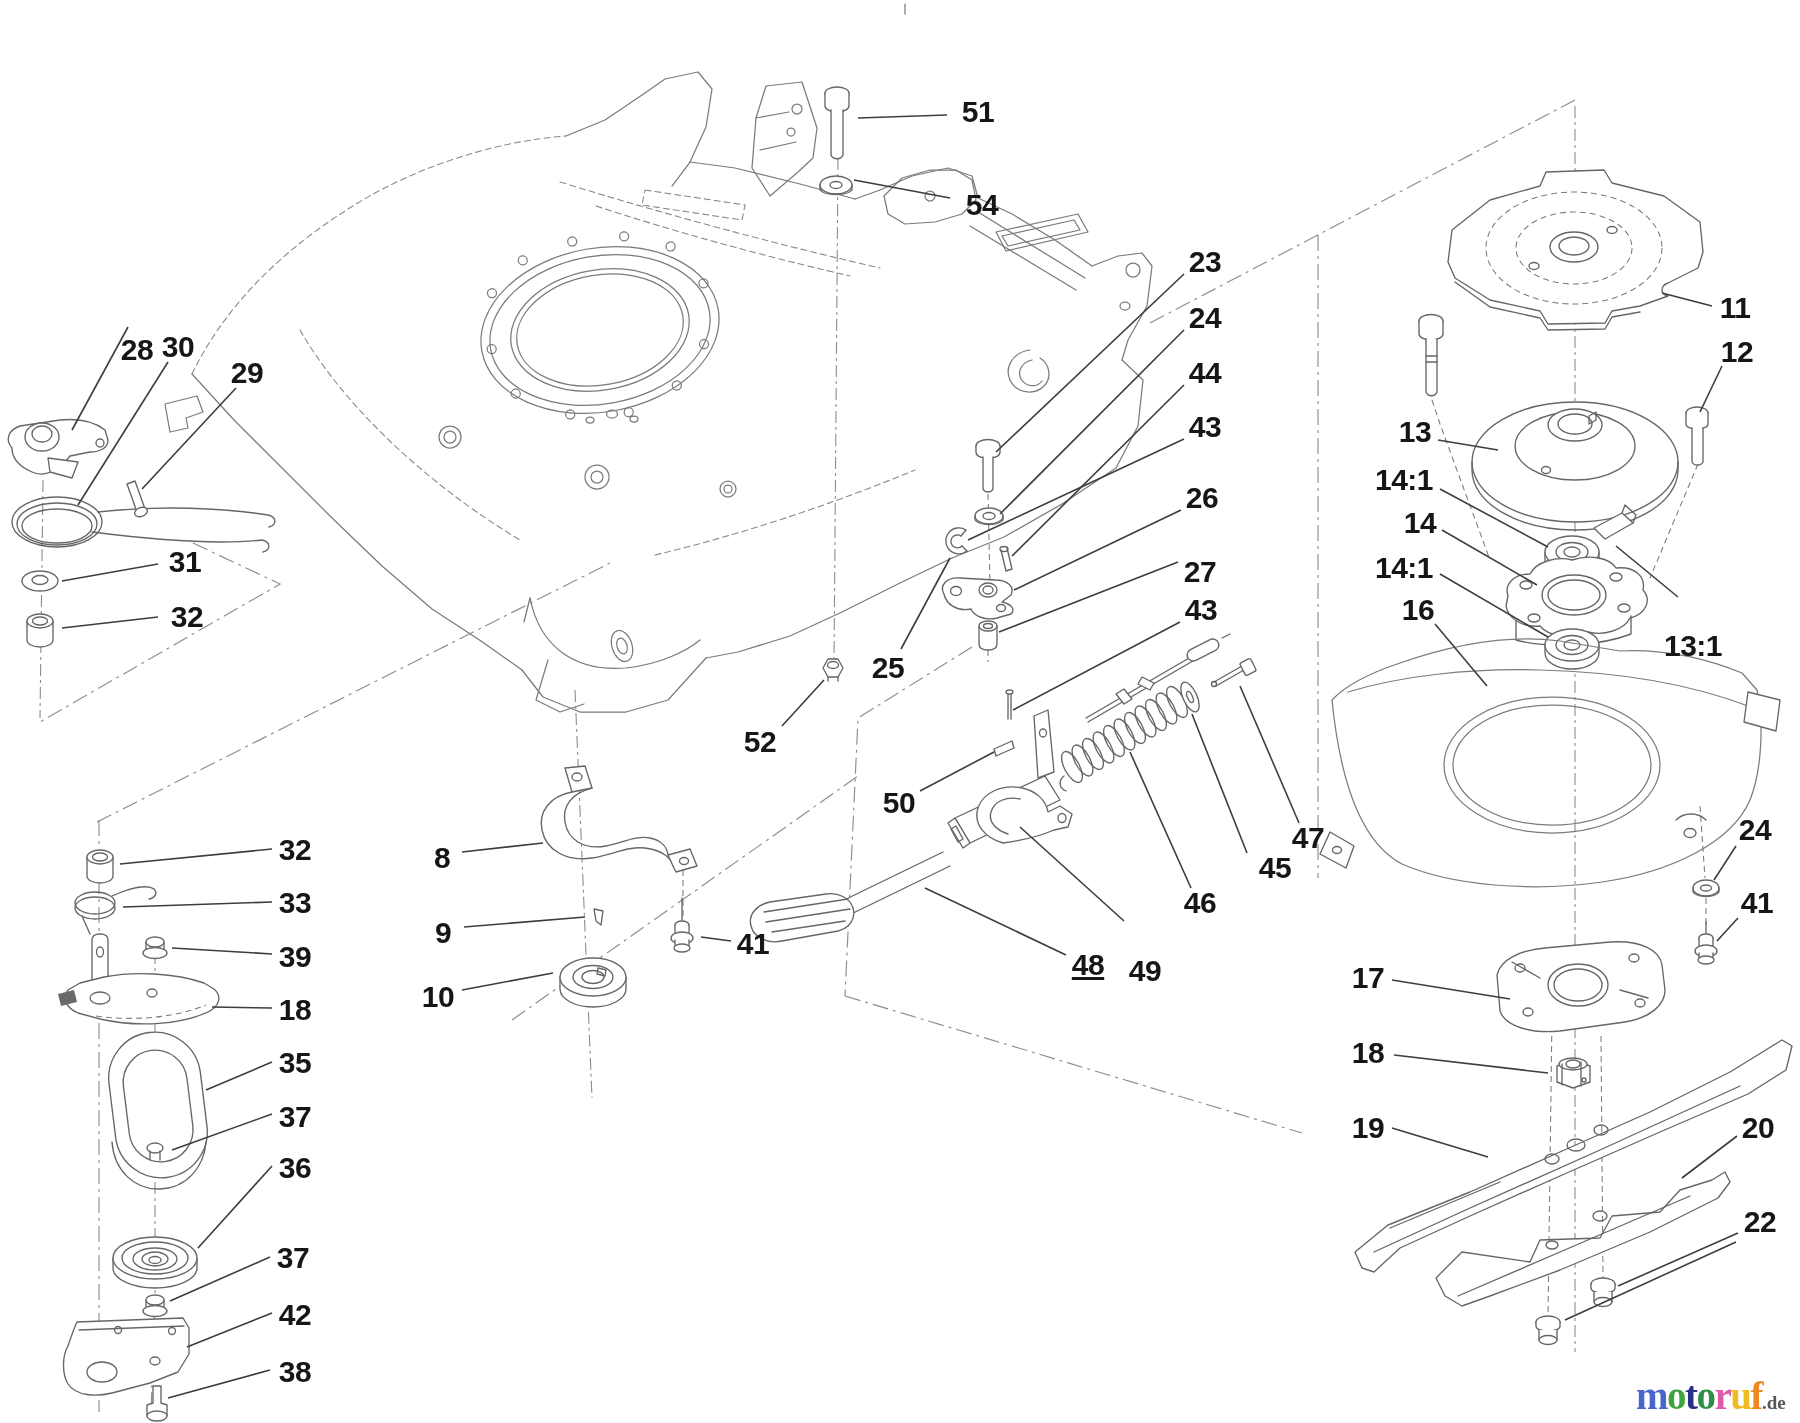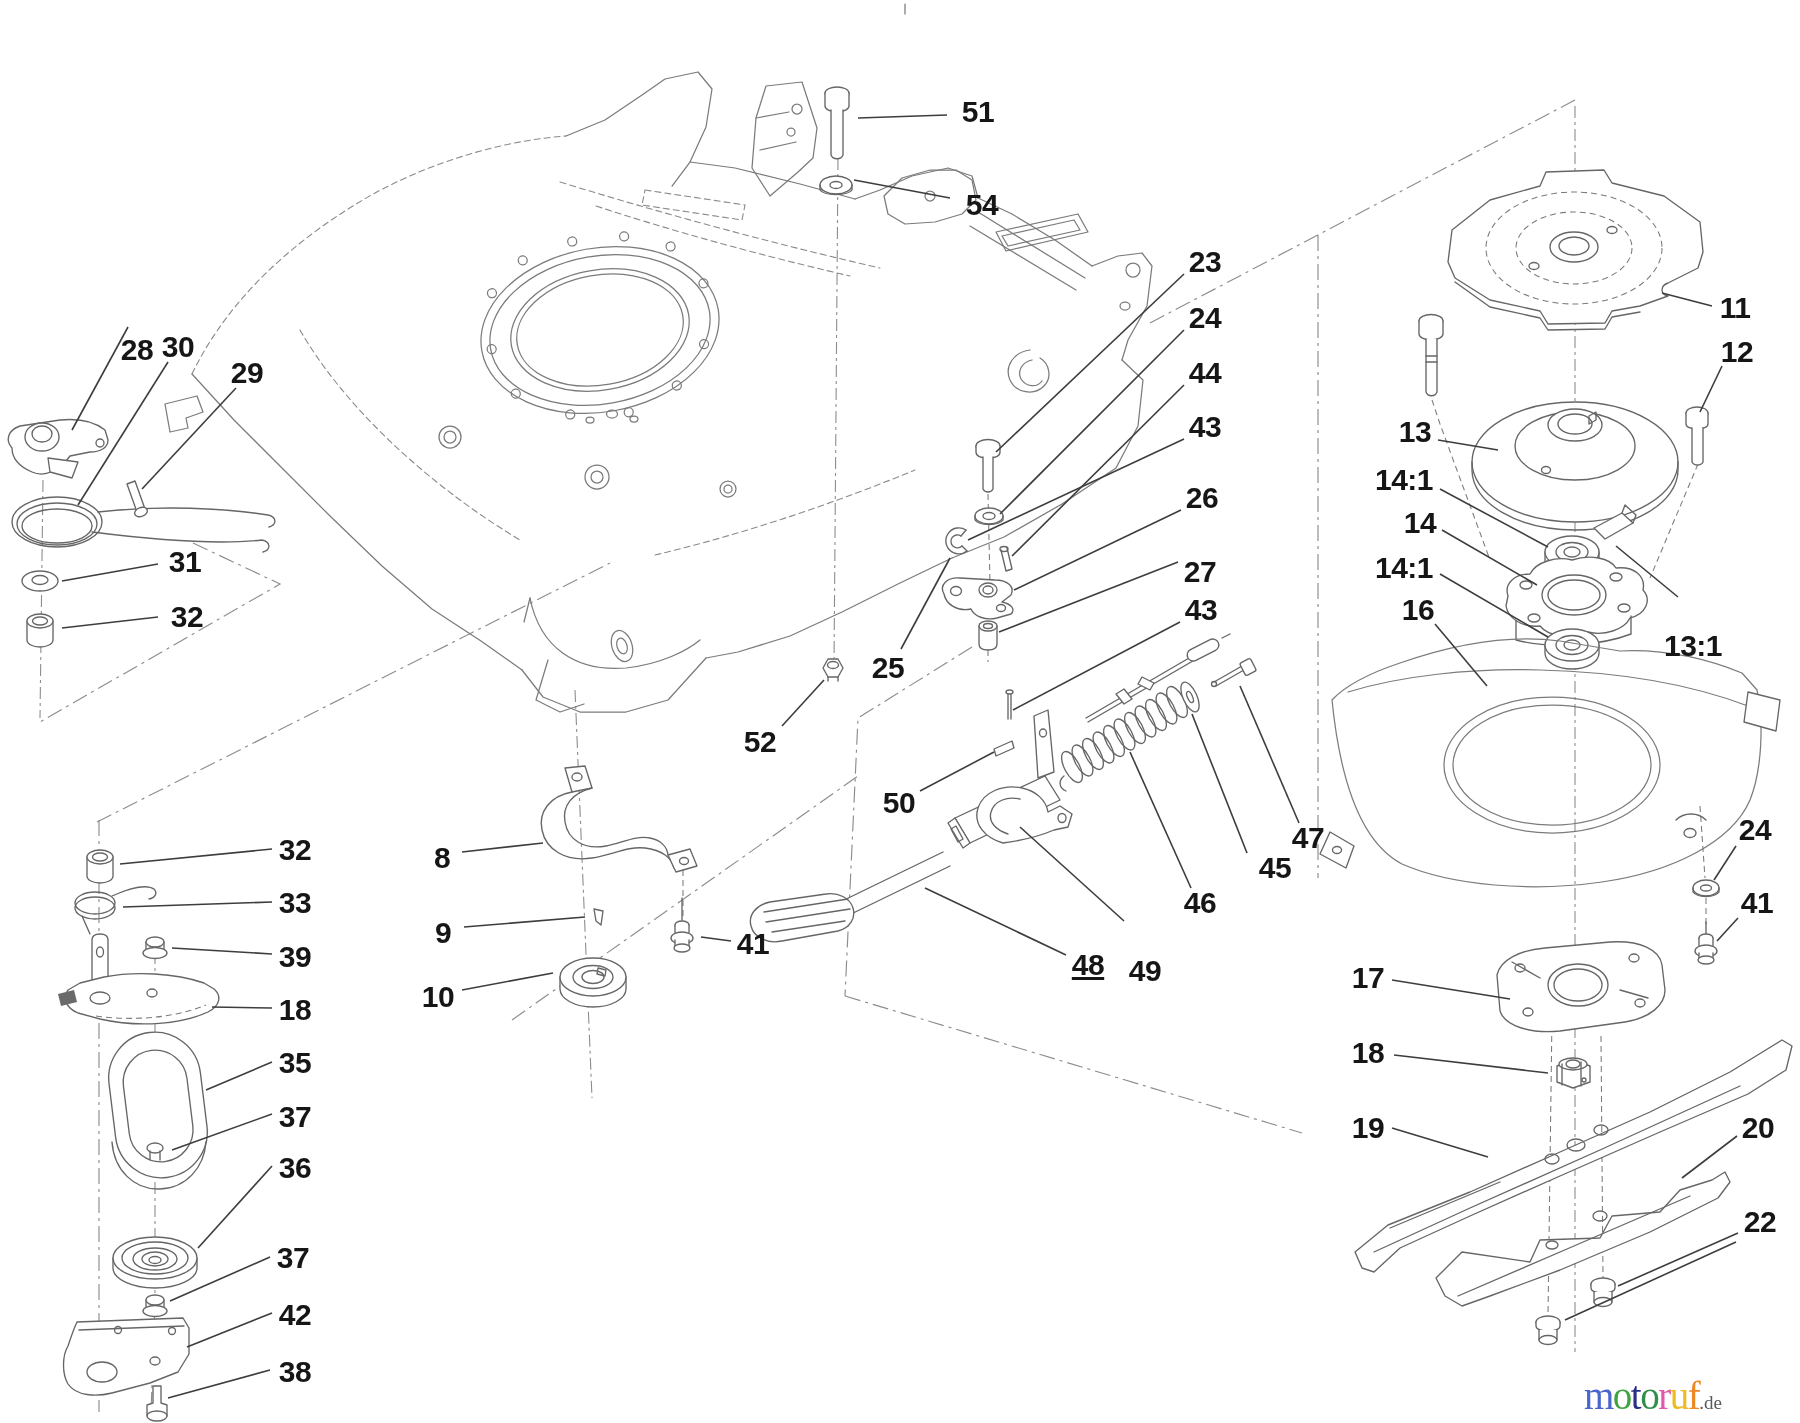--- a/index.html
+++ b/index.html
@@ -13,22 +13,22 @@
   .pw{stroke:#666666;stroke-width:1.35;fill:#ffffff;stroke-linecap:round;stroke-linejoin:round;}
   .ph{stroke:#8d8d8d;stroke-width:1.15;fill:none;stroke-dasharray:16 5 3 5;}
   .ct{stroke:#8d8d8d;stroke-width:1.1;fill:none;stroke-dasharray:12 4 3 4;}
   .ds{stroke:#7a7a7a;stroke-width:1.05;fill:none;stroke-dasharray:6 4;}
   .ld{stroke:#3d3d3d;stroke-width:1.6;fill:none;}
   .dk{fill:#6a6a6a;stroke:none;}
   
   .callout{position:absolute;transform:translate(-50%,-50%);font-size:30px;font-weight:700;
            color:#161616;letter-spacing:-0.5px;white-space:nowrap;line-height:1;}
   
-  .watermark{position:absolute;left:1584px;top:1376px;font-family:"Liberation Serif",serif;
-             font-weight:400;font-size:39px;letter-spacing:-1.5px;white-space:nowrap;line-height:1;}
+  .watermark{position:absolute;left:1636px;top:1376px;font-family:"Liberation Serif",serif;
+             font-weight:700;font-size:39px;letter-spacing:-1.5px;white-space:nowrap;line-height:1;}
   .watermark .suffix{font-size:19px;letter-spacing:0;}
 </style>
 </head>
 <body>
 
 <div class="stage">
 
 <svg class="art" width="1800" height="1423" viewBox="0 0 1800 1423">
 
   <g>

